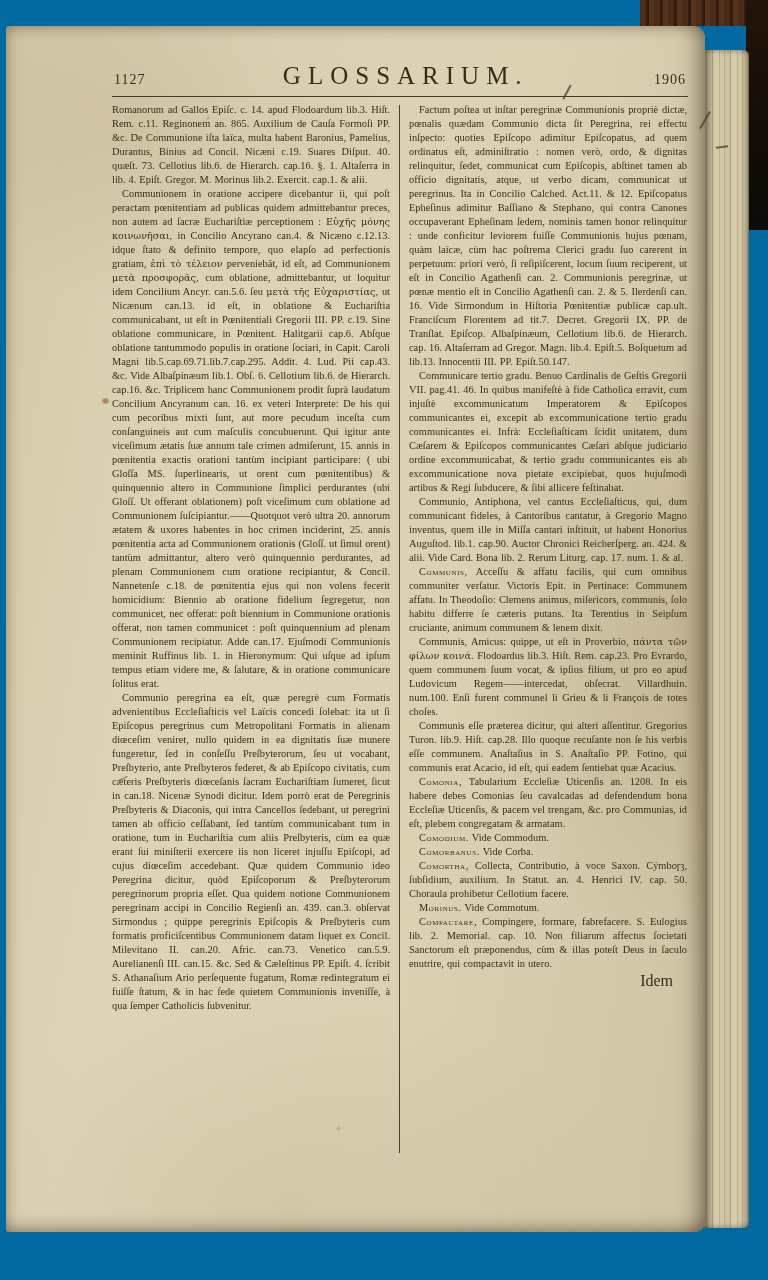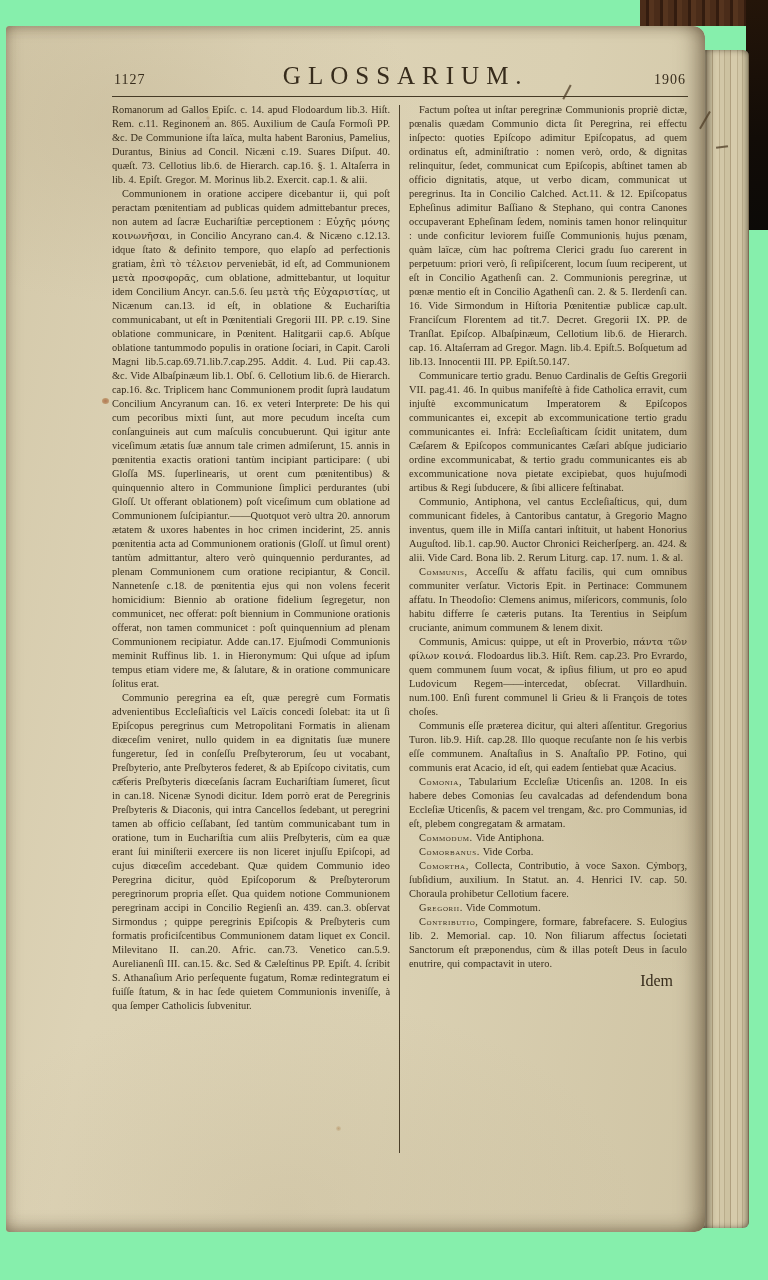--- a/index.html
+++ b/index.html
@@ -1,18 +1,18 @@
 <!DOCTYPE html>
 <html><head>
 <meta charset="utf-8">
 <style>
   html,body{margin:0;padding:0;background:#000;}
   .photo{
     position:relative;width:768px;height:1280px;overflow:hidden;
-    background:#86efac;
+    background:#0369a1;
     font-family:"Liberation Serif","DejaVu Serif",serif;
   }
   
   .cover-strip{
     position:absolute;left:640px;top:0;width:128px;height:26px;
     background:repeating-linear-gradient(90deg,#4a2c19 0 6px,#331c0f 6px 9px,#55341e 9px 14px);
   }
   .cover-corner{
     position:absolute;right:0;top:0;width:22px;height:230px;
     background:linear-gradient(180deg,#241509 0%,#120c07 60%,#0c0a07 100%);
@@ -111,25 +111,25 @@
         <div class="col-divider"></div>
         <div class="col">
           <div class="paras">
               <p class="para"><span class="seg-ro">Factum poſtea ut inſtar peregrinæ Communionis propriè dictæ, pœnalis quædam Communio dicta ſit Peregrina, rei effectu inſpecto: quoties Epiſcopo adimitur Epiſcopatus, ad quem ordinatus eſt, adminiſtratio : nomen verò, ordo, &amp; dignitas relinquitur, ſedet, communicat cum Epiſcopis, abſtinet tamen ab officio dignitatis, atque, ut verbo dicam, communicat ut peregrinus. Ita in Concilio Calched. Act.11. &amp; 12. Epiſcopatus Epheſinus adimitur Baſſiano &amp; Stephano, qui contra Canones occupaverant Epheſinam ſedem, nominis tamen honor relinquitur : unde conficitur leviorem fuiſſe Communionis hujus pœnam, quàm laïcæ, cùm hac poſtrema Clerici gradu ſuo carerent in perpetuum: priori verò, ſi reſipiſcerent, locum ſuum reciperent, ut eſt in Concilio Agathenſi can. 2. Communionis peregrinæ, ut pœnæ mentio eſt in Concilio Agathenſi can. 2. &amp; 5. Ilerdenſi can. 16. Vide Sirmondum in Hiſtoria Pœnitentiæ publicæ cap.ult. Franciſcum Florentem ad tit.7. Decret. Gregorii IX. PP. de Tranſlat. Epiſcop. Albaſpinæum, Cellotium lib.6. de Hierarch. cap. 16. Altaſerram ad Gregor. Magn. lib.4. Epiſt.5. Boſquetum ad lib.13. Innocentii III. PP. Epiſt.50.147.</span></p>
               <p class="para"><span class="seg-it">Communicare tertio gradu.</span><span class="seg-ro"> Benuo Cardinalis de Geſtis Gregorii VII. pag.41. 46. </span><span class="seg-it">In quibus manifeſtè à fide Catholica erravit, cum injuſtè excommunicatum Imperatorem &amp; Epiſcopos communicantes ei, excepit ab excommunicatione tertio gradu communicantes ei.</span><span class="seg-ro"> Infrà: </span><span class="seg-it">Eccleſiaſticam ſcidit unitatem, dum Cæſarem &amp; Epiſcopos communicantes Cæſari abſque judiciario ordine excommunicabat, &amp; tertio gradu communicantes eis ab excommunicatione nova pietate excipiebat, quos hujuſmodi artibus &amp; Regi ſubducere, &amp; ſibi allicere feſtinabat.</span></p>
               <p class="para"><span class="seg-it">Communio,</span><span class="seg-ro"> Antiphona, vel cantus Eccleſiaſticus, qui, dum communicant fideles, à Cantoribus cantatur, à Gregorio Magno inventus, quem ille in Miſſa cantari inſtituit, ut habent Honorius Auguſtod. lib.1. cap.90. Auctor Chronici Reicherſperg. an. 424. &amp; alii. Vide Card. Bona lib. 2. Rerum Liturg. cap. 17. num. 1. &amp; al.</span></p>
               <p class="para"><span class="seg-sc">Communis,</span><span class="seg-ro"> Acceſſu &amp; affatu facilis, qui cum omnibus </span><span class="seg-it">communiter</span><span class="seg-ro"> verſatur. Victoris Epit. in Pertinace: </span><span class="seg-it">Communem affatu.</span><span class="seg-ro"> In Theodoſio: </span><span class="seg-it">Clemens animus, miſericors, communis, ſolo habitu differre ſe cæteris putans.</span><span class="seg-ro"> Ita Terentius in Seipſum cruciante, </span><span class="seg-it">animum communem &amp; lenem</span><span class="seg-ro"> dixit.</span></p>
               <p class="para"><span class="seg-it">Communis,</span><span class="seg-ro"> Amicus: quippe, ut eſt in Proverbio, </span><span class="seg-gr">πάντα τῶν φίλων κοινά.</span><span class="seg-ro"> Flodoardus lib.3. Hiſt. Rem. cap.23. </span><span class="seg-it">Pro Evrardo, quem communem ſuum vocat, &amp; ipſius filium, ut pro eo apud Ludovicum Regem——intercedat, obſecrat.</span><span class="seg-ro"> Villardhuin. num.100. </span><span class="seg-it">Enſi furent communel li Grieu &amp; li François de totes choſes.</span></p>
               <p class="para"><span class="seg-it">Communis</span><span class="seg-ro"> eſſe præterea dicitur, qui alteri aſſentitur. Gregorius Turon. lib.9. Hiſt. cap.28. </span><span class="seg-it">Illo quoque recuſante non ſe his verbis eſſe communem.</span><span class="seg-ro"> Anaſtaſius in S. Anaſtaſio PP. </span><span class="seg-it">Fotino, qui communis erat Acacio</span><span class="seg-ro">, id eſt, qui eadem ſentiebat quæ Acacius.</span></p>
               <p class="para"><span class="seg-sc">Comonia,</span><span class="seg-ro"> Tabularium Eccleſiæ Uticenſis an. 1208. </span><span class="seg-it">In eis habere debes Comonias ſeu cavalcadas ad defendendum bona Eccleſiæ Uticenſis, &amp; pacem vel trengam, &amp;c.</span><span class="seg-ro"> pro </span><span class="seg-it">Communias</span><span class="seg-ro">, id eſt, plebem congregatam &amp; armatam.</span></p>
-              <p class="para"><span class="seg-sc">Commodum.</span><span class="seg-ro"> Vide </span><span class="seg-it">Antiphona.</span></p>
+              <p class="para"><span class="seg-sc">Comodium.</span><span class="seg-ro"> Vide </span><span class="seg-it">Commodum.</span></p>
               <p class="para"><span class="seg-sc">Comorbanus.</span><span class="seg-ro"> Vide </span><span class="seg-it">Corba.</span></p>
               <p class="para"><span class="seg-sc">Comortha,</span><span class="seg-ro"> Collecta, Contributio, à voce Saxon. Cẏmboɼȝ, ſubſidium, auxilium. In Statut. an. 4. Henrici IV. cap. 50. Choraula prohibetur </span><span class="seg-it">Cellotium facere.</span></p>
-              <p class="para"><span class="seg-sc">Gregorii.</span><span class="seg-ro"> Vide </span><span class="seg-it">Commotum.</span></p>
-              <p class="para"><span class="seg-sc">Contributio,</span><span class="seg-ro"> Compingere, formare, fabrefacere. S. Eulogius lib. 2. Memorial. cap. 10. </span><span class="seg-it">Non filiarum affectus ſocietati Sanctorum eſt præponendus, cùm &amp; illas poteſt Deus in ſaculo enutrire, qui compactavit in utero.</span></p>
+              <p class="para"><span class="seg-sc">Morinus.</span><span class="seg-ro"> Vide </span><span class="seg-it">Commotum.</span></p>
+              <p class="para"><span class="seg-sc">Compactare,</span><span class="seg-ro"> Compingere, formare, fabrefacere. S. Eulogius lib. 2. Memorial. cap. 10. </span><span class="seg-it">Non filiarum affectus ſocietati Sanctorum eſt præponendus, cùm &amp; illas poteſt Deus in ſaculo enutrire, qui compactavit in utero.</span></p>
             </div>
           <div class="catchword">Idem</div>
         </div>
       </div>
 
     </div>
 
     <div class="pen-mark mark-1"></div>
     <div class="pen-mark mark-4"></div>
     <div class="spot spot-1"></div>

